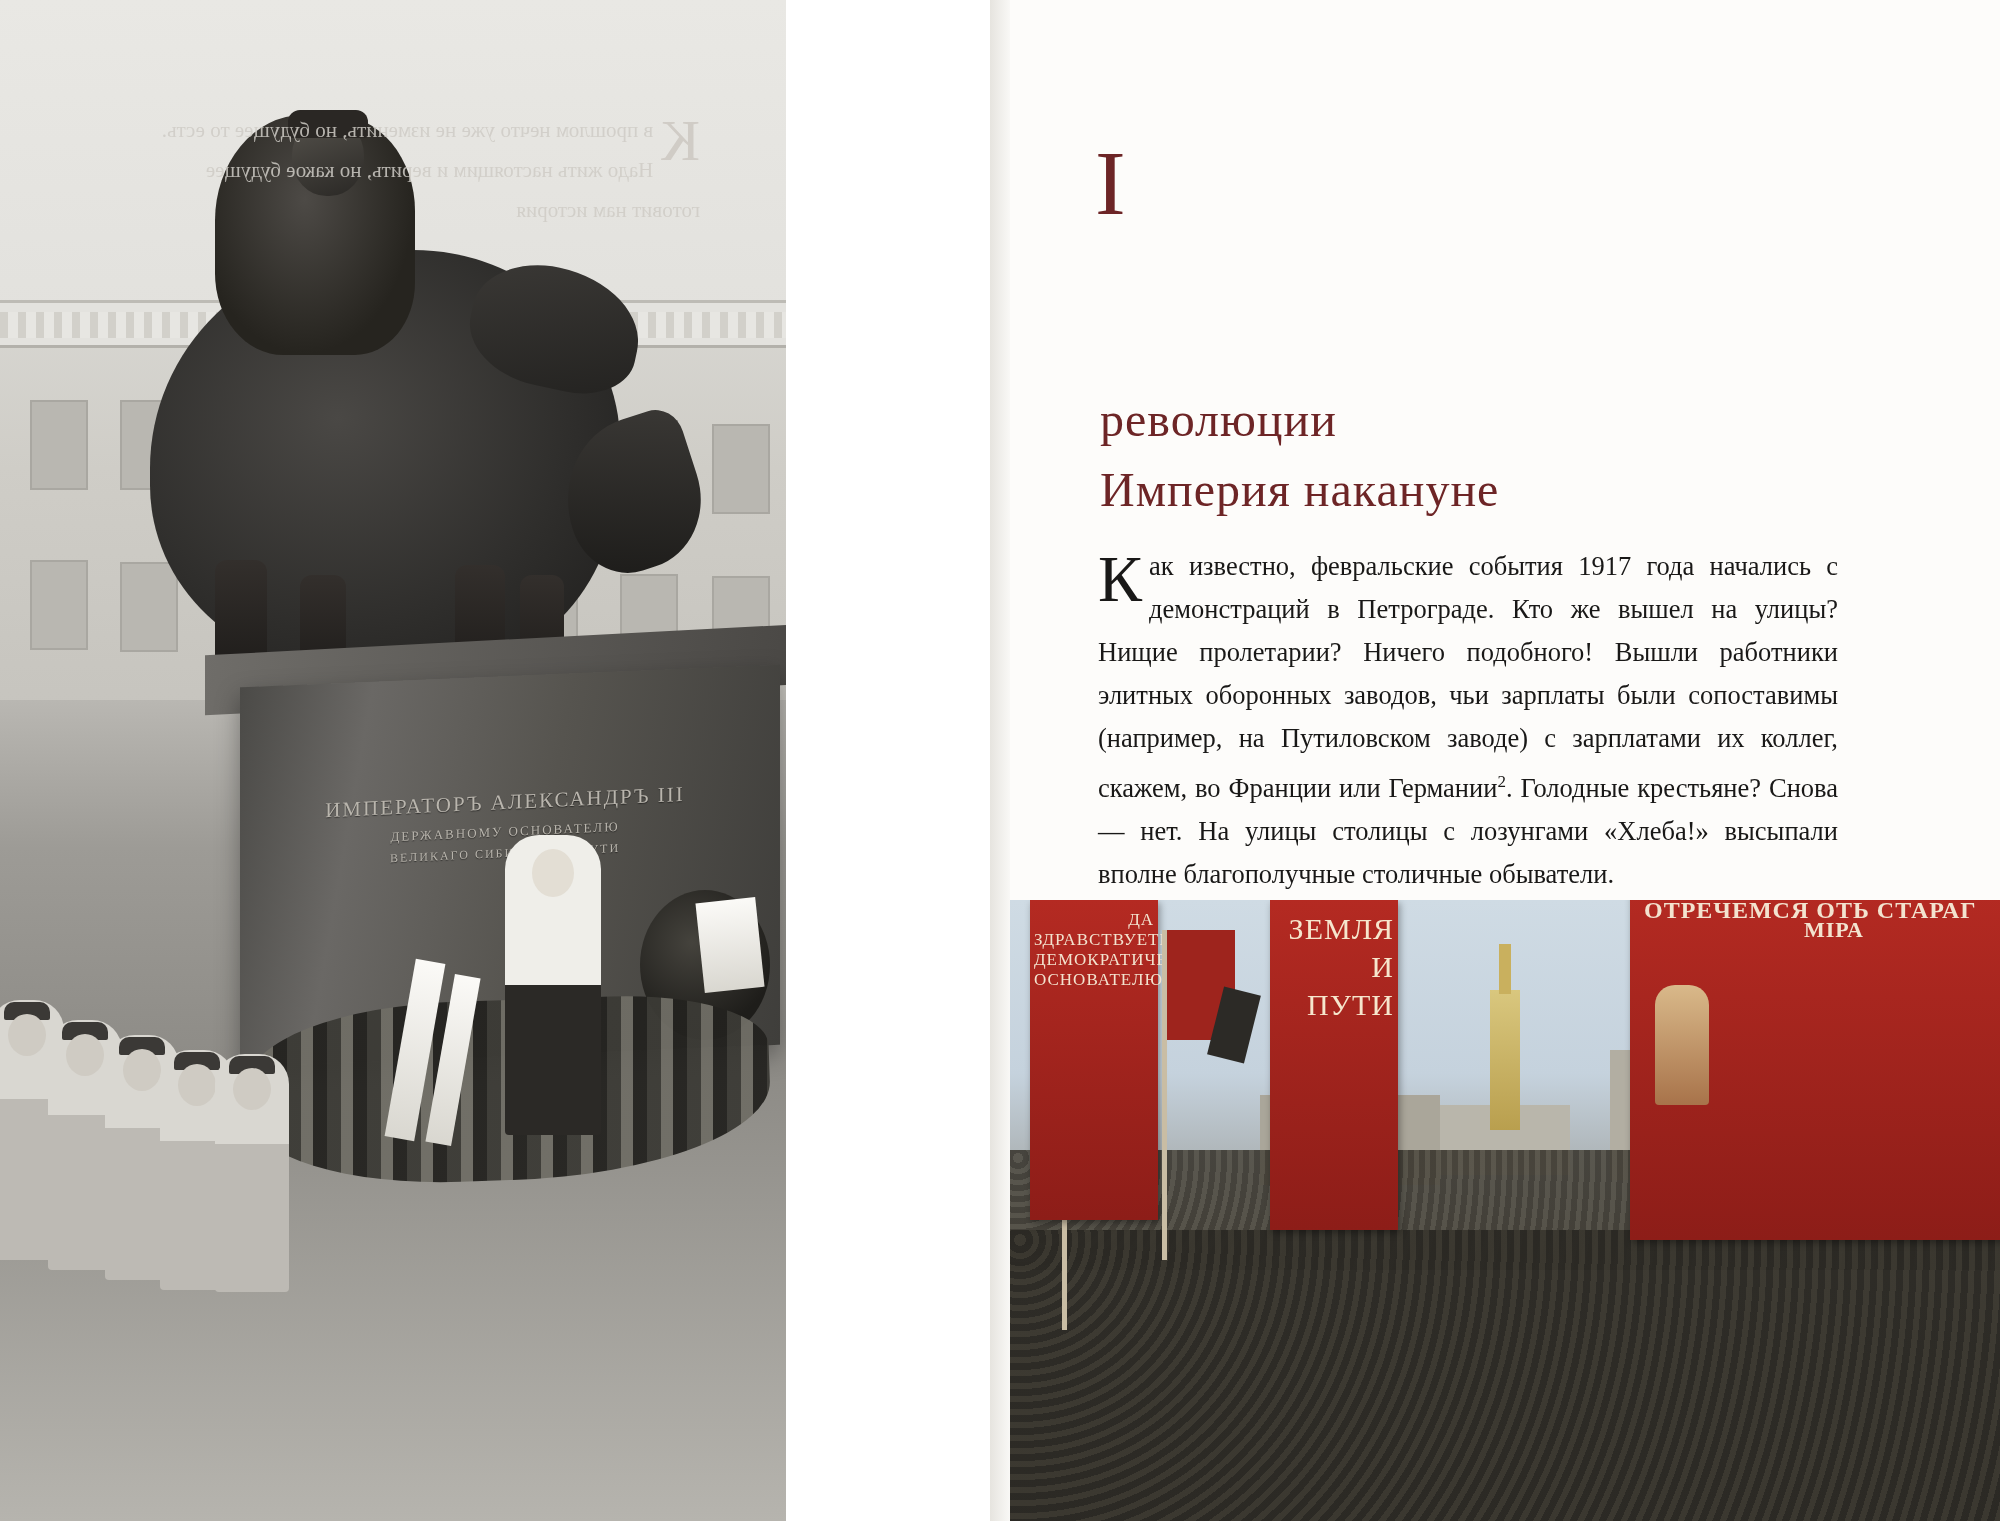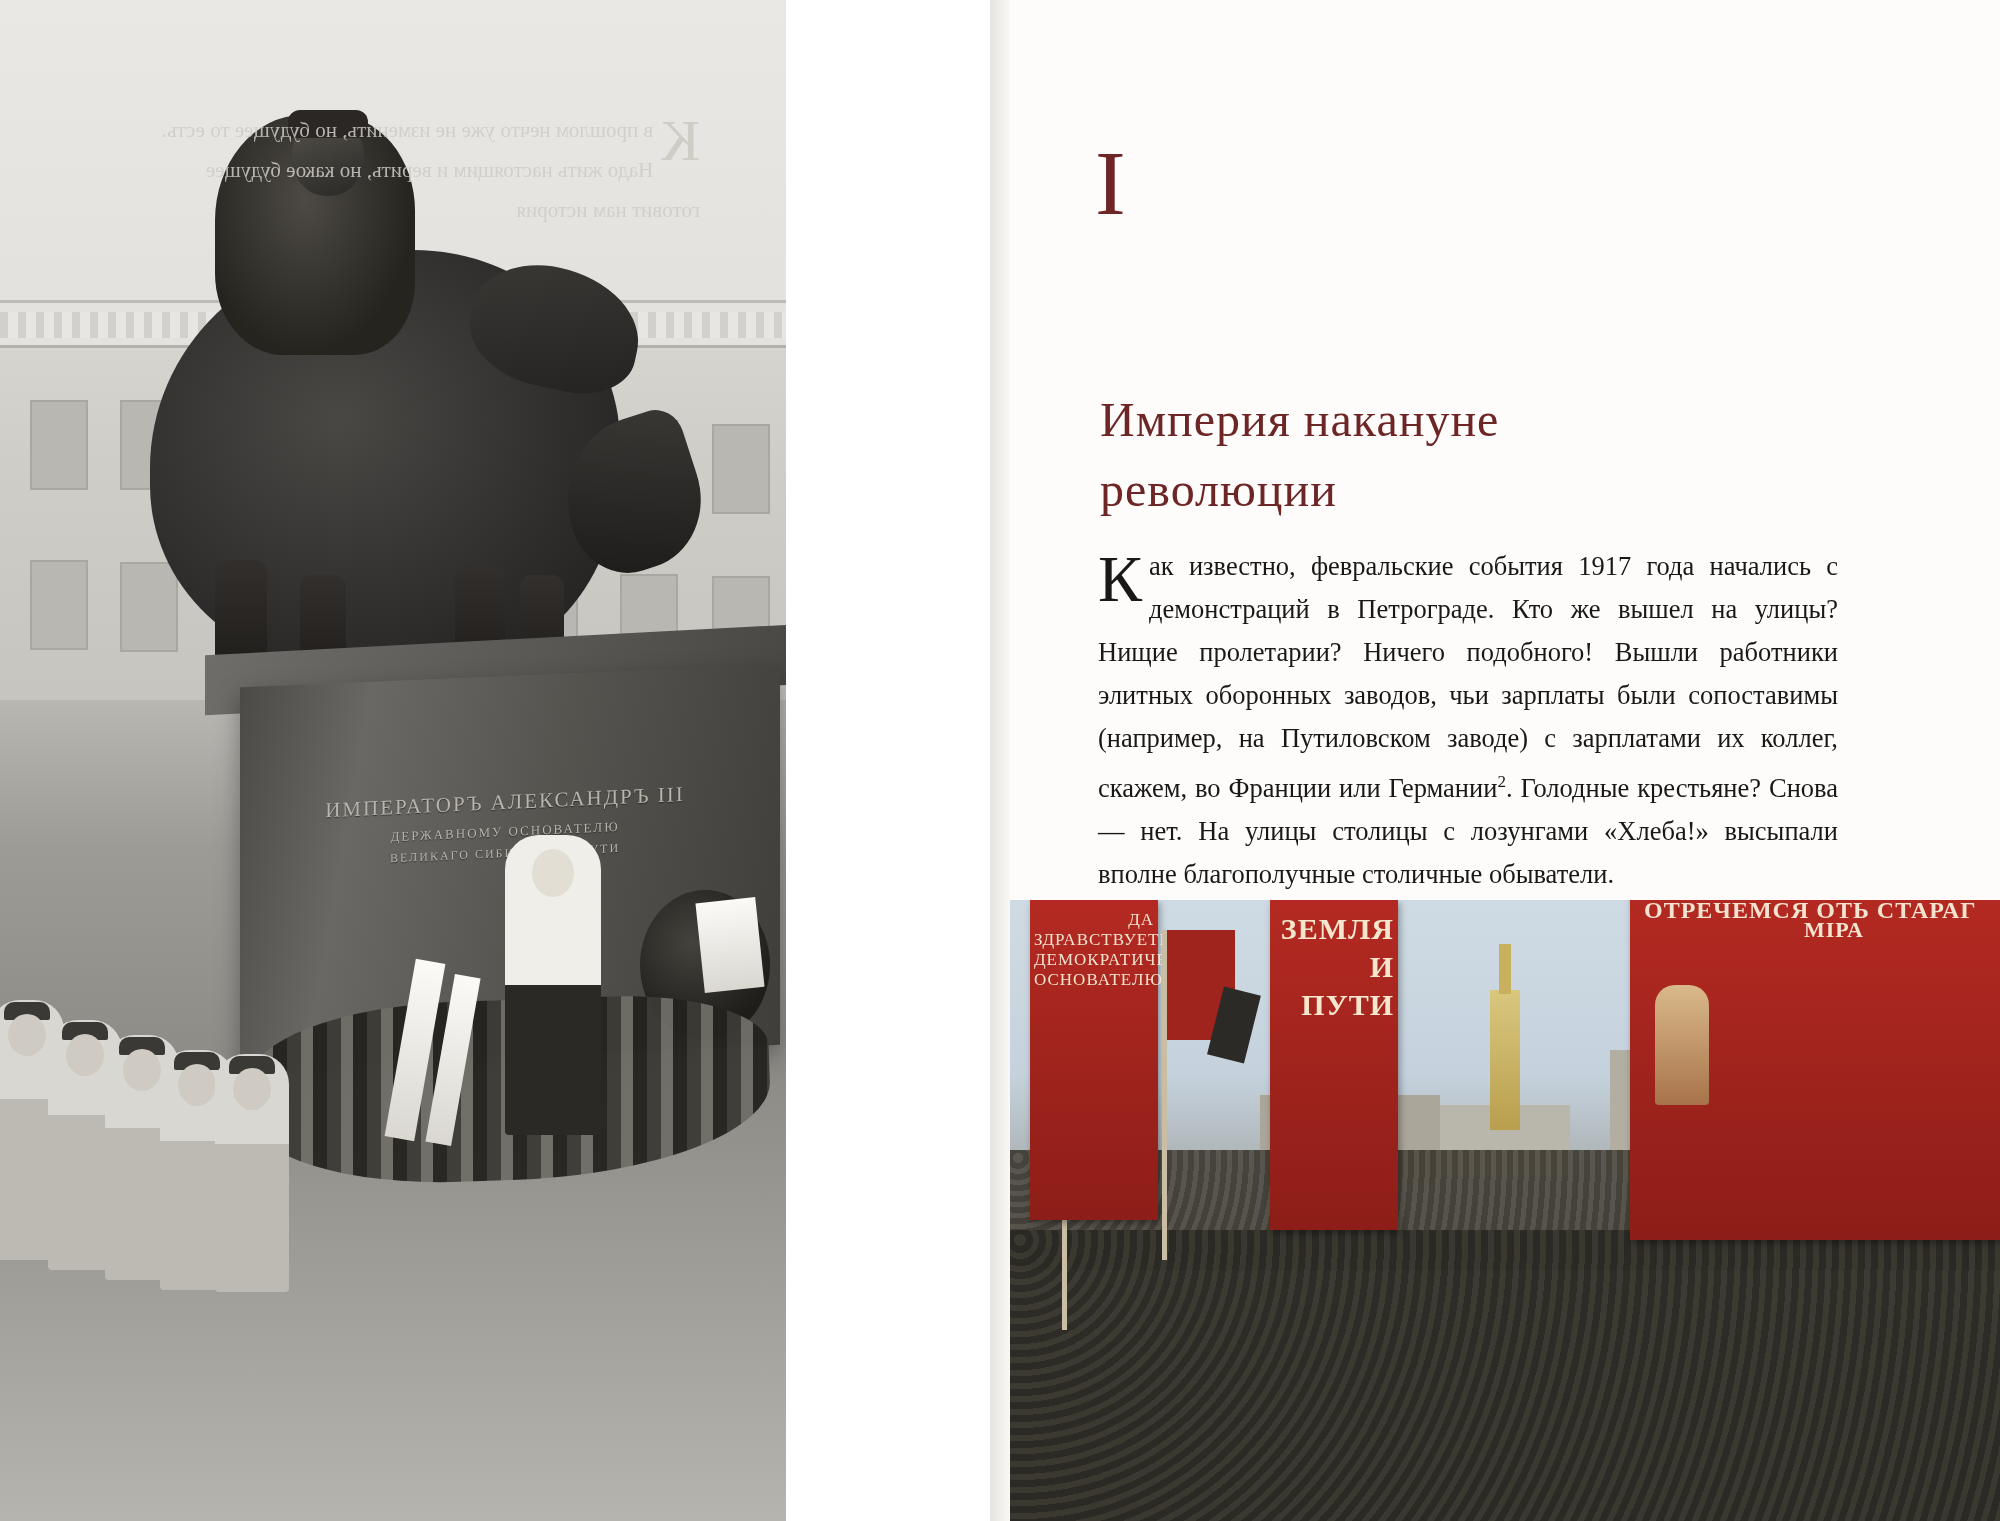--- a/index.html
+++ b/index.html
@@ -110,21 +110,21 @@
   .bldg{position:absolute;background:#b2aea2;}
   .mass{position:absolute;left:0;top:330px;width:990px;height:291px;
         background:repeating-radial-gradient(circle at 10px 10px,#3a372f 0 6px,#2a2823 6px 13px);
         opacity:.96;}
   .mass2{position:absolute;left:0;top:250px;width:990px;height:120px;
          background:repeating-radial-gradient(circle at 8px 8px,#4a463c 0 5px,#343028 5px 11px);
          opacity:.85;}
   .banner{position:absolute;background:linear-gradient(180deg,#b42a22,#8d1d18);
           color:#f3e3cf;text-align:right;font-size:17px;line-height:20px;
           letter-spacing:1px;padding:10px 4px;box-shadow:2px 3px 7px rgba(0,0,0,.35);}
-  .banner.big{font-size:30px;line-height:38px;font-weight:bold;color:#f6e6cd;}
+  .banner.big{font-size:30px;line-height:38px;font-weight:normal;color:#f6e6cd;}
   .banner .w{display:block;}
   .pole{position:absolute;width:5px;background:#c9bda4;}
   .flag-s{position:absolute;background:#9e241d;}
   .banner-fig{position:absolute;left:25px;top:95px;width:54px;height:120px;
               background:linear-gradient(#d9b98a,#a8734a);border-radius:20px 20px 4px 4px;}
 </style>
 </head>
 <body>
 
 <div class="left-page">
@@ -238,22 +238,22 @@
   <div class="tick" style="top:228px;width:9px;"></div>
   <div class="tick" style="top:240px;width:16px;"></div>
 </div>
 
 <div class="page-gutter"></div>
 <div class="right-page"></div>
 
 <div class="chap-num">I</div>
 
 <div class="chap-title">
+  <div>революции</div>
   <div>Империя накануне</div>
-  <div>революции</div>
 </div>
 
 <div class="body-text">
   <span class="drop">К</span><span>ак известно, февральские события 1917 года начались с демонстраций в Петрограде. Кто же вышел на улицы? Нищие пролетарии? Ничего подобного! Вышли работники элитных оборонных заводов, чьи зарплаты были сопоставимы (например, на Путиловском заводе) с зарплатами их коллег, скажем, во Франции или Германии</span><sup>2</sup><span>. Голодные крестьяне? Снова — нет. На улицы столицы с лозунгами «Хлеба!» высыпали вполне благополучные столичные обыватели.</span>
 </div>
 
 <div class="demo-photo">
 
   <div class="bldg" style="left:600px;top:150px;width:390px;height:130px;"></div>
   <div class="bldg" style="left:250px;top:195px;width:180px;height:90px;background:#aaa69a;"></div>

